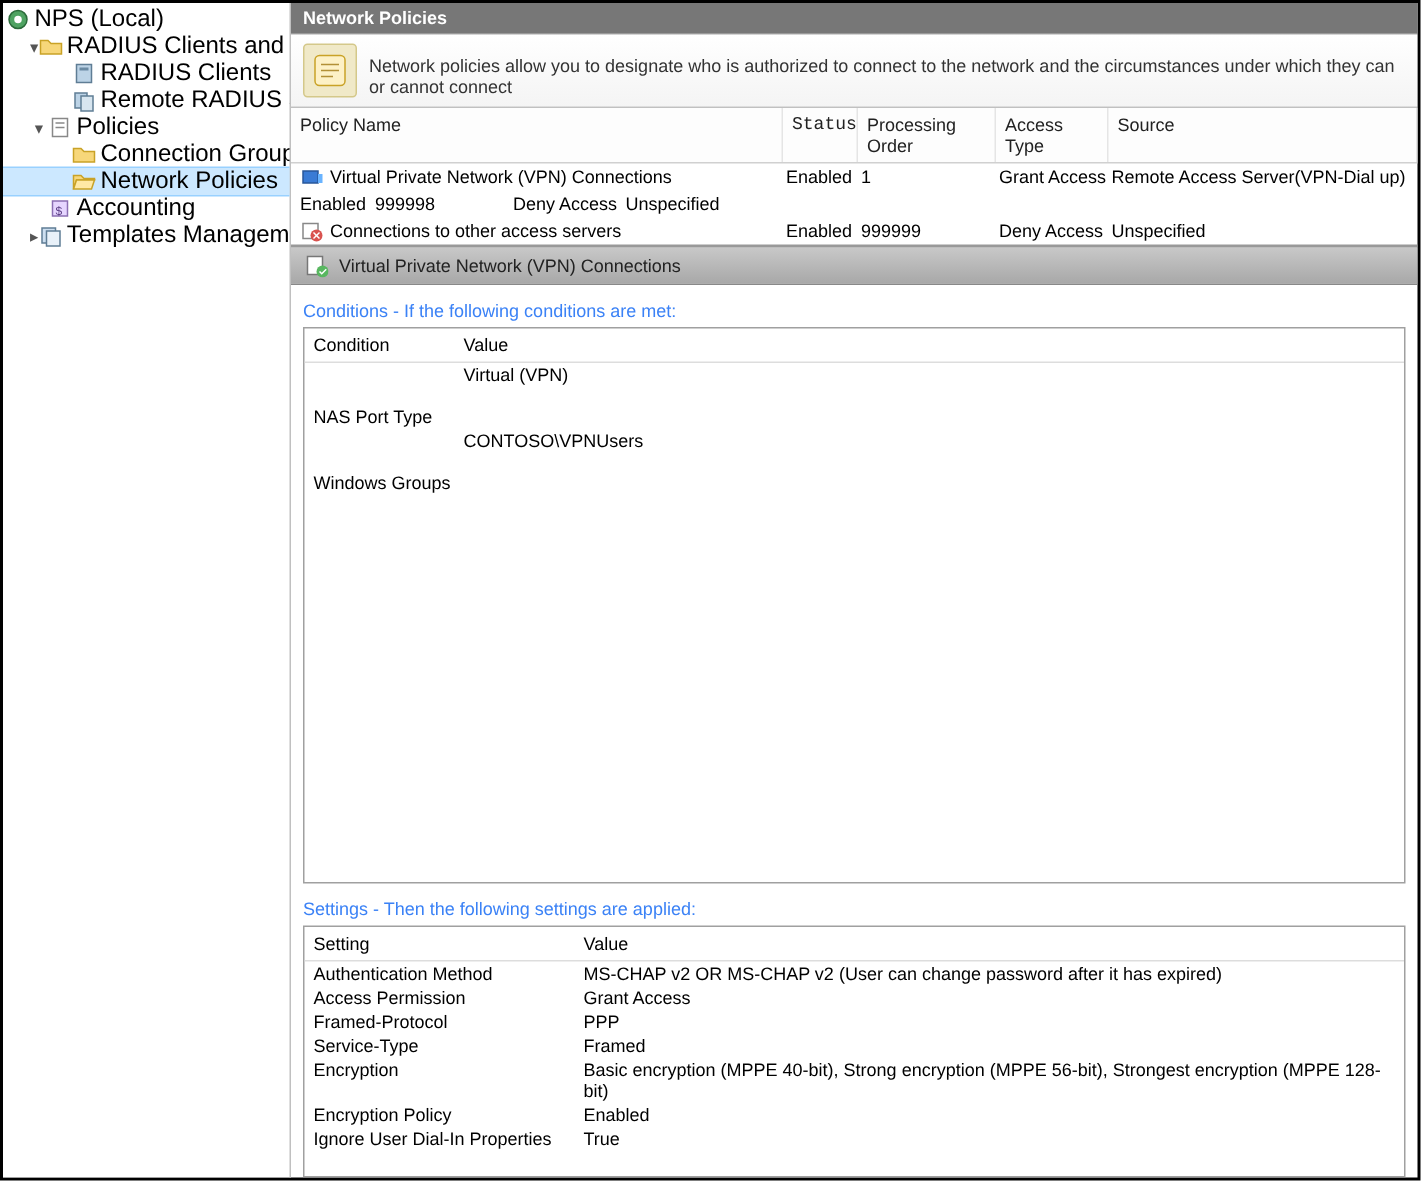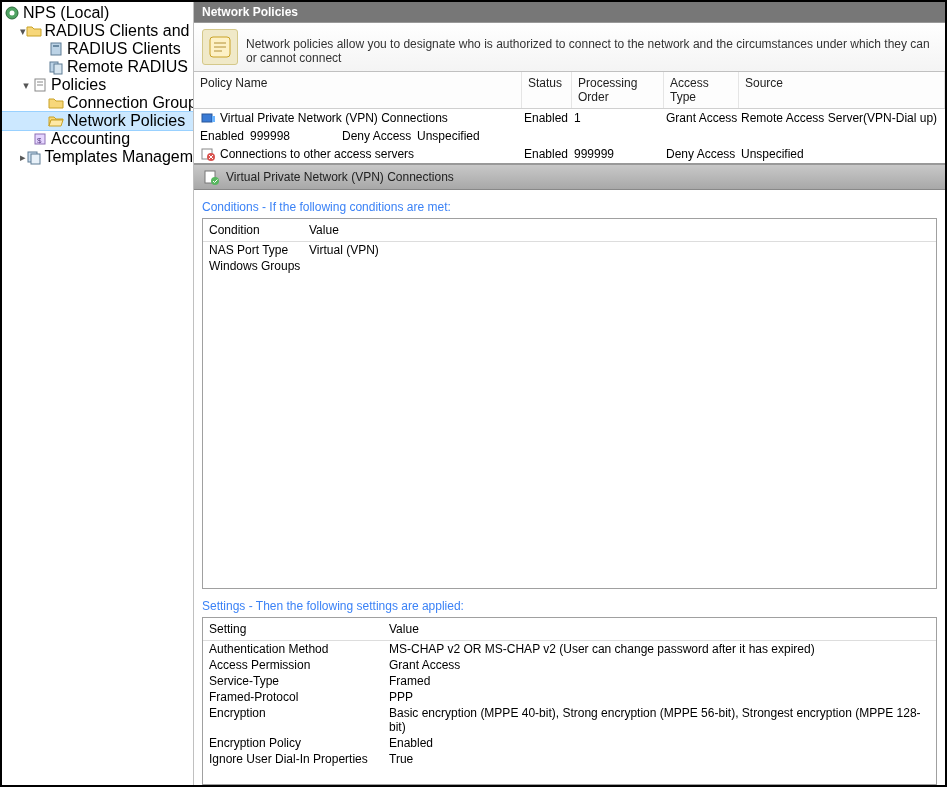--- a/index.html
+++ b/index.html
@@ -58,21 +58,21 @@
 }
 .info-banner-text { font-size:12px; color:#333; }
 
 .policy-list { border-bottom:1px solid #999; }
 .col-header-row { display:flex; background:#fdfdfd; border-bottom:1px solid #d0d0d0; }
 .col-header {
   padding:4px 6px; font-size:12px; border-right:1px solid #e5e5e5;
   color:#222;
 }
 .c-name { width:328px; }
-.c-status { width:50px; }
+.c-status { width:50px;font-family:Liberation Mono, monospace; }
 .c-order { width:92px; }
 .c-access { width:75px; }
 .c-source { flex:1; }
 
 .policy-row { display:flex; align-items:center; padding:2px 6px; height:18px; cursor:pointer; }
 .policy-row .pn { width:324px; display:flex; align-items:center; gap:4px; }
 .policy-row .st { width:50px; }
 .policy-row .po { width:92px; }
 .policy-row .at { width:75px; }
 .policy-row .so { flex:1; }
@@ -93,21 +93,21 @@
 .cond-box { flex:1; min-height:280px; }
 .set-box  { height:168px; overflow:hidden; }
 .kv-header { display:flex; padding:4px 6px; border-bottom:1px solid #ddd; }
 .kv-header div:first-child { width:180px; }
 .kv-row { display:flex; padding:1px 6px; }
 .kv-row .k { width:180px; }
 .kv-row .v { flex:1; }
 .kv-header2 { display:flex; padding:4px 6px; border-bottom:1px solid #ddd; }
 .kv-header2 div:first-child { width:100px; }
 .kv-row2 { display:flex; padding:1px 6px; }
-.kv-row2 .k { width:100px; }
+.kv-row2 .k { width:100px;margin-top:28px; }
 .kv-row2 .v { flex:1; }
 </style>
 </head>
 <body>
 
 <div class="tree-panel">
   <div class="tree-item indent-0">
     <span class="tree-icon">
       <svg width="16" height="16">
           <circle cx="8" cy="8" r="6" fill="#4fa362" stroke="#2b6b3a"></circle>
@@ -279,46 +279,47 @@
       <div class="kv-header2">
         <div>Condition</div>
         <div>Value</div>
       </div>
       <div class="kv-row2">
         <div class="k">NAS Port Type</div>
         <div class="v">Virtual (VPN)</div>
       </div>
       <div class="kv-row2">
         <div class="k">Windows Groups</div>
+        <div class="v">CONTOSO\VPNUsers</div>
       </div>
     </div>
 
     <div class="section-label">Settings - Then the following settings are applied:</div>
     <div class="set-box">
       <div class="kv-header">
         <div>Setting</div>
         <div>Value</div>
       </div>
       <div class="kv-row">
           <div class="k">Authentication Method</div>
           <div class="v">MS-CHAP v2 OR MS-CHAP v2 (User can change password after it has expired)</div>
         </div>
       <div class="kv-row">
           <div class="k">Access Permission</div>
           <div class="v">Grant Access</div>
         </div>
       <div class="kv-row">
+          <div class="k">Framed-Protocol</div>
+          <div class="v">PPP</div>
+        </div>
+      <div class="kv-row">
           <div class="k">Service-Type</div>
           <div class="v">Framed</div>
         </div>
       <div class="kv-row">
-          <div class="k">Framed-Protocol</div>
-          <div class="v">PPP</div>
-        </div>
-      <div class="kv-row">
           <div class="k">Encryption</div>
           <div class="v">Basic encryption (MPPE 40-bit), Strong encryption (MPPE 56-bit), Strongest encryption (MPPE 128-bit)</div>
         </div>
       <div class="kv-row">
           <div class="k">Encryption Policy</div>
           <div class="v">Enabled</div>
         </div>
       <div class="kv-row">
           <div class="k">Ignore User Dial-In Properties</div>
           <div class="v">True</div>

